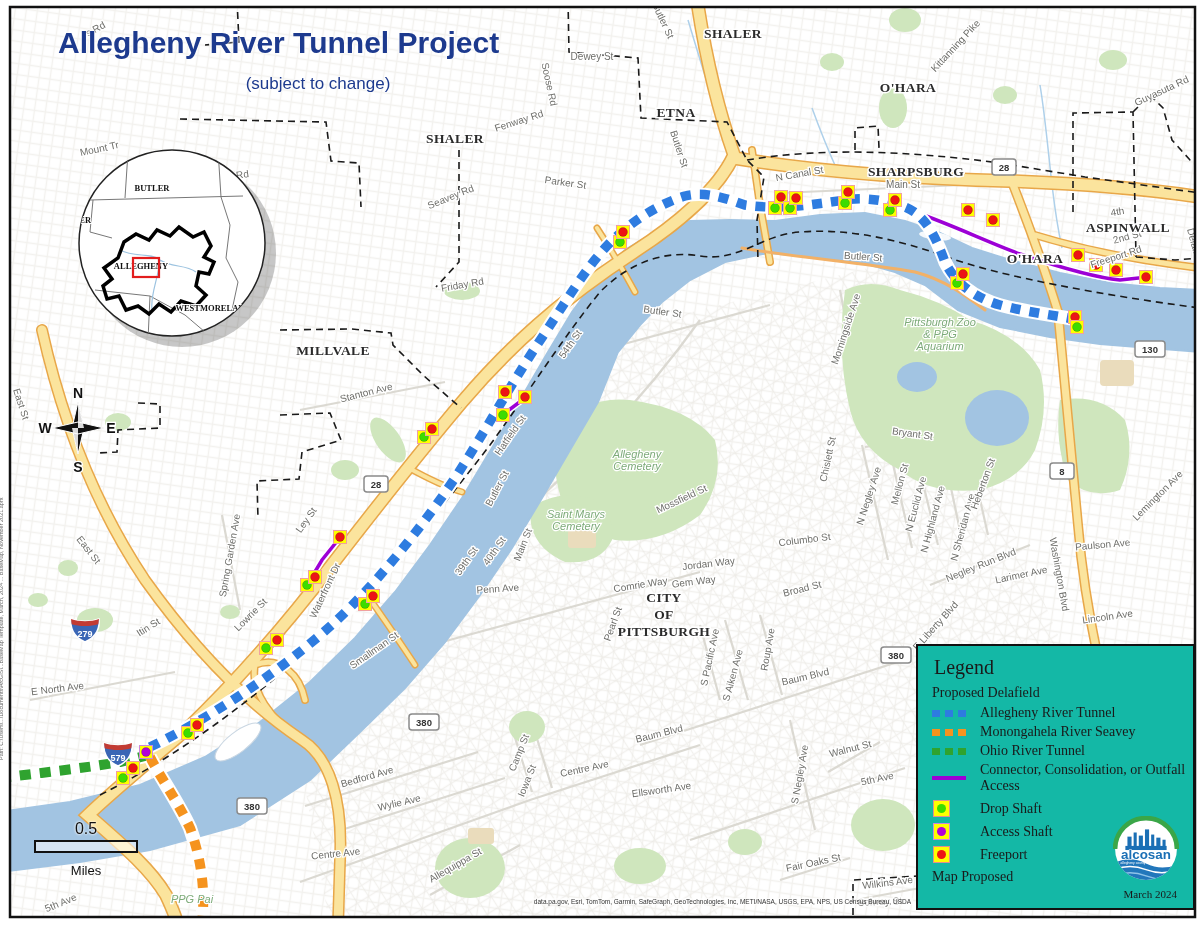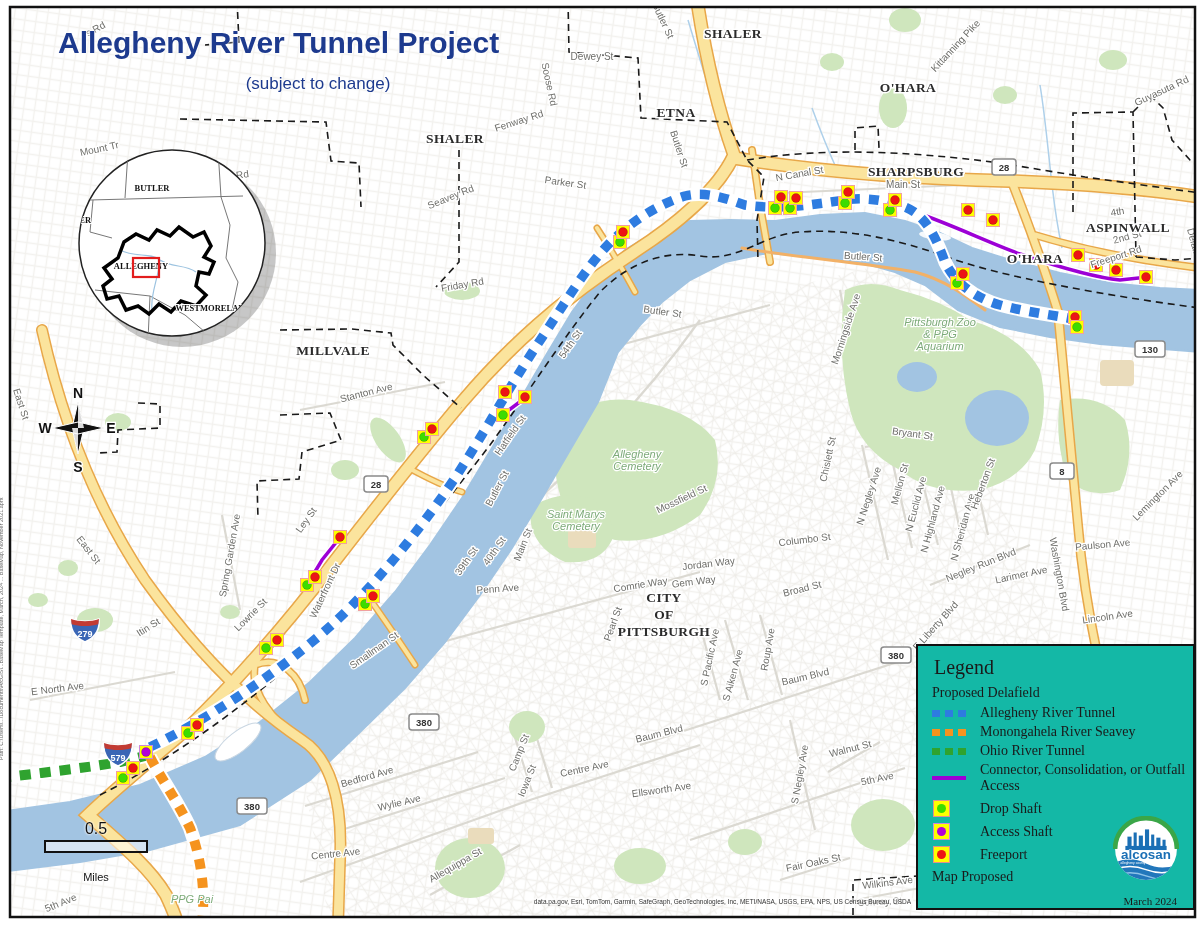--- a/index.html
+++ b/index.html
@@ -5,24 +5,24 @@
   html,body{margin:0;padding:0;background:#fff;width:1200px;height:927px;overflow:hidden;
     font-family:"Liberation Sans",sans-serif;}
   #stage{position:relative;width:1200px;height:927px;background:#fff;}
   #mapsvg{position:absolute;left:0;top:0;}
   
   #title-block{position:absolute;left:58px;top:26px;width:520px;z-index:5;pointer-events:none;}
   #title-block h1{margin:0;font-size:30px;font-weight:bold;color:#1d3a8e;letter-spacing:0;
       text-shadow:0 0 3px #fff,0 0 3px #fff;}
   #title-block .sub{margin-top:14px;text-align:center;font-size:17px;font-weight:normal;color:#1d3a8e;
       text-shadow:0 0 3px #fff,0 0 3px #fff;}
-  #scalebar{position:absolute;left:44px;top:820px;width:120px;z-index:4;}
+  #scalebar{position:absolute;left:34px;top:820px;width:120px;z-index:4;}
   #scalebar .num{text-align:center;width:104px;font-size:16px;color:#111;text-shadow:0 0 3px #fff,0 0 2px #fff;}
   #scalebar .bar{margin-top:2px;width:100px;height:9px;border:2px solid #111;background:rgba(255,255,255,.55);}
-  #scalebar .unit{margin-top:18px;width:104px;text-align:center;font-size:11px;color:#111;
+  #scalebar .unit{margin-top:10px;width:104px;text-align:center;font-size:13px;color:#111;
       text-shadow:0 0 3px #fff,0 0 2px #fff;}
   #attribution{position:absolute;right:287px;top:898px;font-size:6.5px;color:#333;z-index:3;
       background:rgba(255,255,255,.6);padding:0 2px;white-space:nowrap;}
   #path-note{position:absolute;left:-2px;top:760px;font-size:5.5px;color:#666;z-index:3;
       transform:rotate(-90deg);transform-origin:left top;white-space:nowrap;}
   
   #legend{position:absolute;left:916px;top:644px;width:279px;height:266px;background:#14b8a6;
       border:2px solid #111;box-sizing:border-box;z-index:6;font-family:"Liberation Serif",serif;color:#1a1a1a;}
   #legend .lg-title{font-size:20px;margin:10px 0 2px 16px;}
   #legend .lg-section{font-size:14px;margin:6px 0 4px 14px;}
@@ -30,21 +30,21 @@
   .lg-sym{width:40px;display:flex;justify-content:flex-start;align-items:center;flex:0 0 40px;}
   .lg-label{font-size:14px;margin-left:8px;}
   .sym-dash{width:34px;height:7px;}
   .sym-line{width:34px;height:3.5px;}
   .sym-sq{width:15px;height:15px;background:#ffff00;border:1px solid #e08f8f;margin-left:1px;
       display:flex;align-items:center;justify-content:center;}
   .sym-dot{width:9px;height:9px;border-radius:50%;}
   .sym-box{width:28px;height:16px;border:2px dashed #555;margin-left:1px;}
   .lg-row.tall{margin:6px 12px 6px 14px;}
   #legend-logo{position:absolute;right:14px;bottom:26px;width:66px;height:66px;}
-  #legend-date{position:absolute;right:16px;bottom:1px;font-size:11px;}
+  #legend-date{position:absolute;right:16px;bottom:8px;font-size:11px;}
   
   text{font-family:"Liberation Sans",sans-serif;}
   .st-label{font-size:10px;fill:#6e6e6a;stroke:#ffffff;stroke-width:2.6px;paint-order:stroke;}
   .muni-label{font-family:"Liberation Serif",serif;font-weight:bold;font-size:13.5px;fill:#2b2b2b;
       stroke:#ffffff;stroke-width:3px;paint-order:stroke;text-anchor:middle;letter-spacing:.4px;}
   .area-label{font-size:11px;font-style:italic;fill:#7dab79;stroke:#ffffff;stroke-width:2.4px;
       paint-order:stroke;text-anchor:middle;}
   .inset-label{font-family:"Liberation Serif",serif;font-weight:bold;font-size:8.5px;fill:#111;
       stroke:#fff;stroke-width:2px;paint-order:stroke;text-anchor:middle;}
   .compass-label{font-size:14px;font-weight:bold;fill:#111;stroke:#fff;stroke-width:2.5px;paint-order:stroke;text-anchor:middle;}

